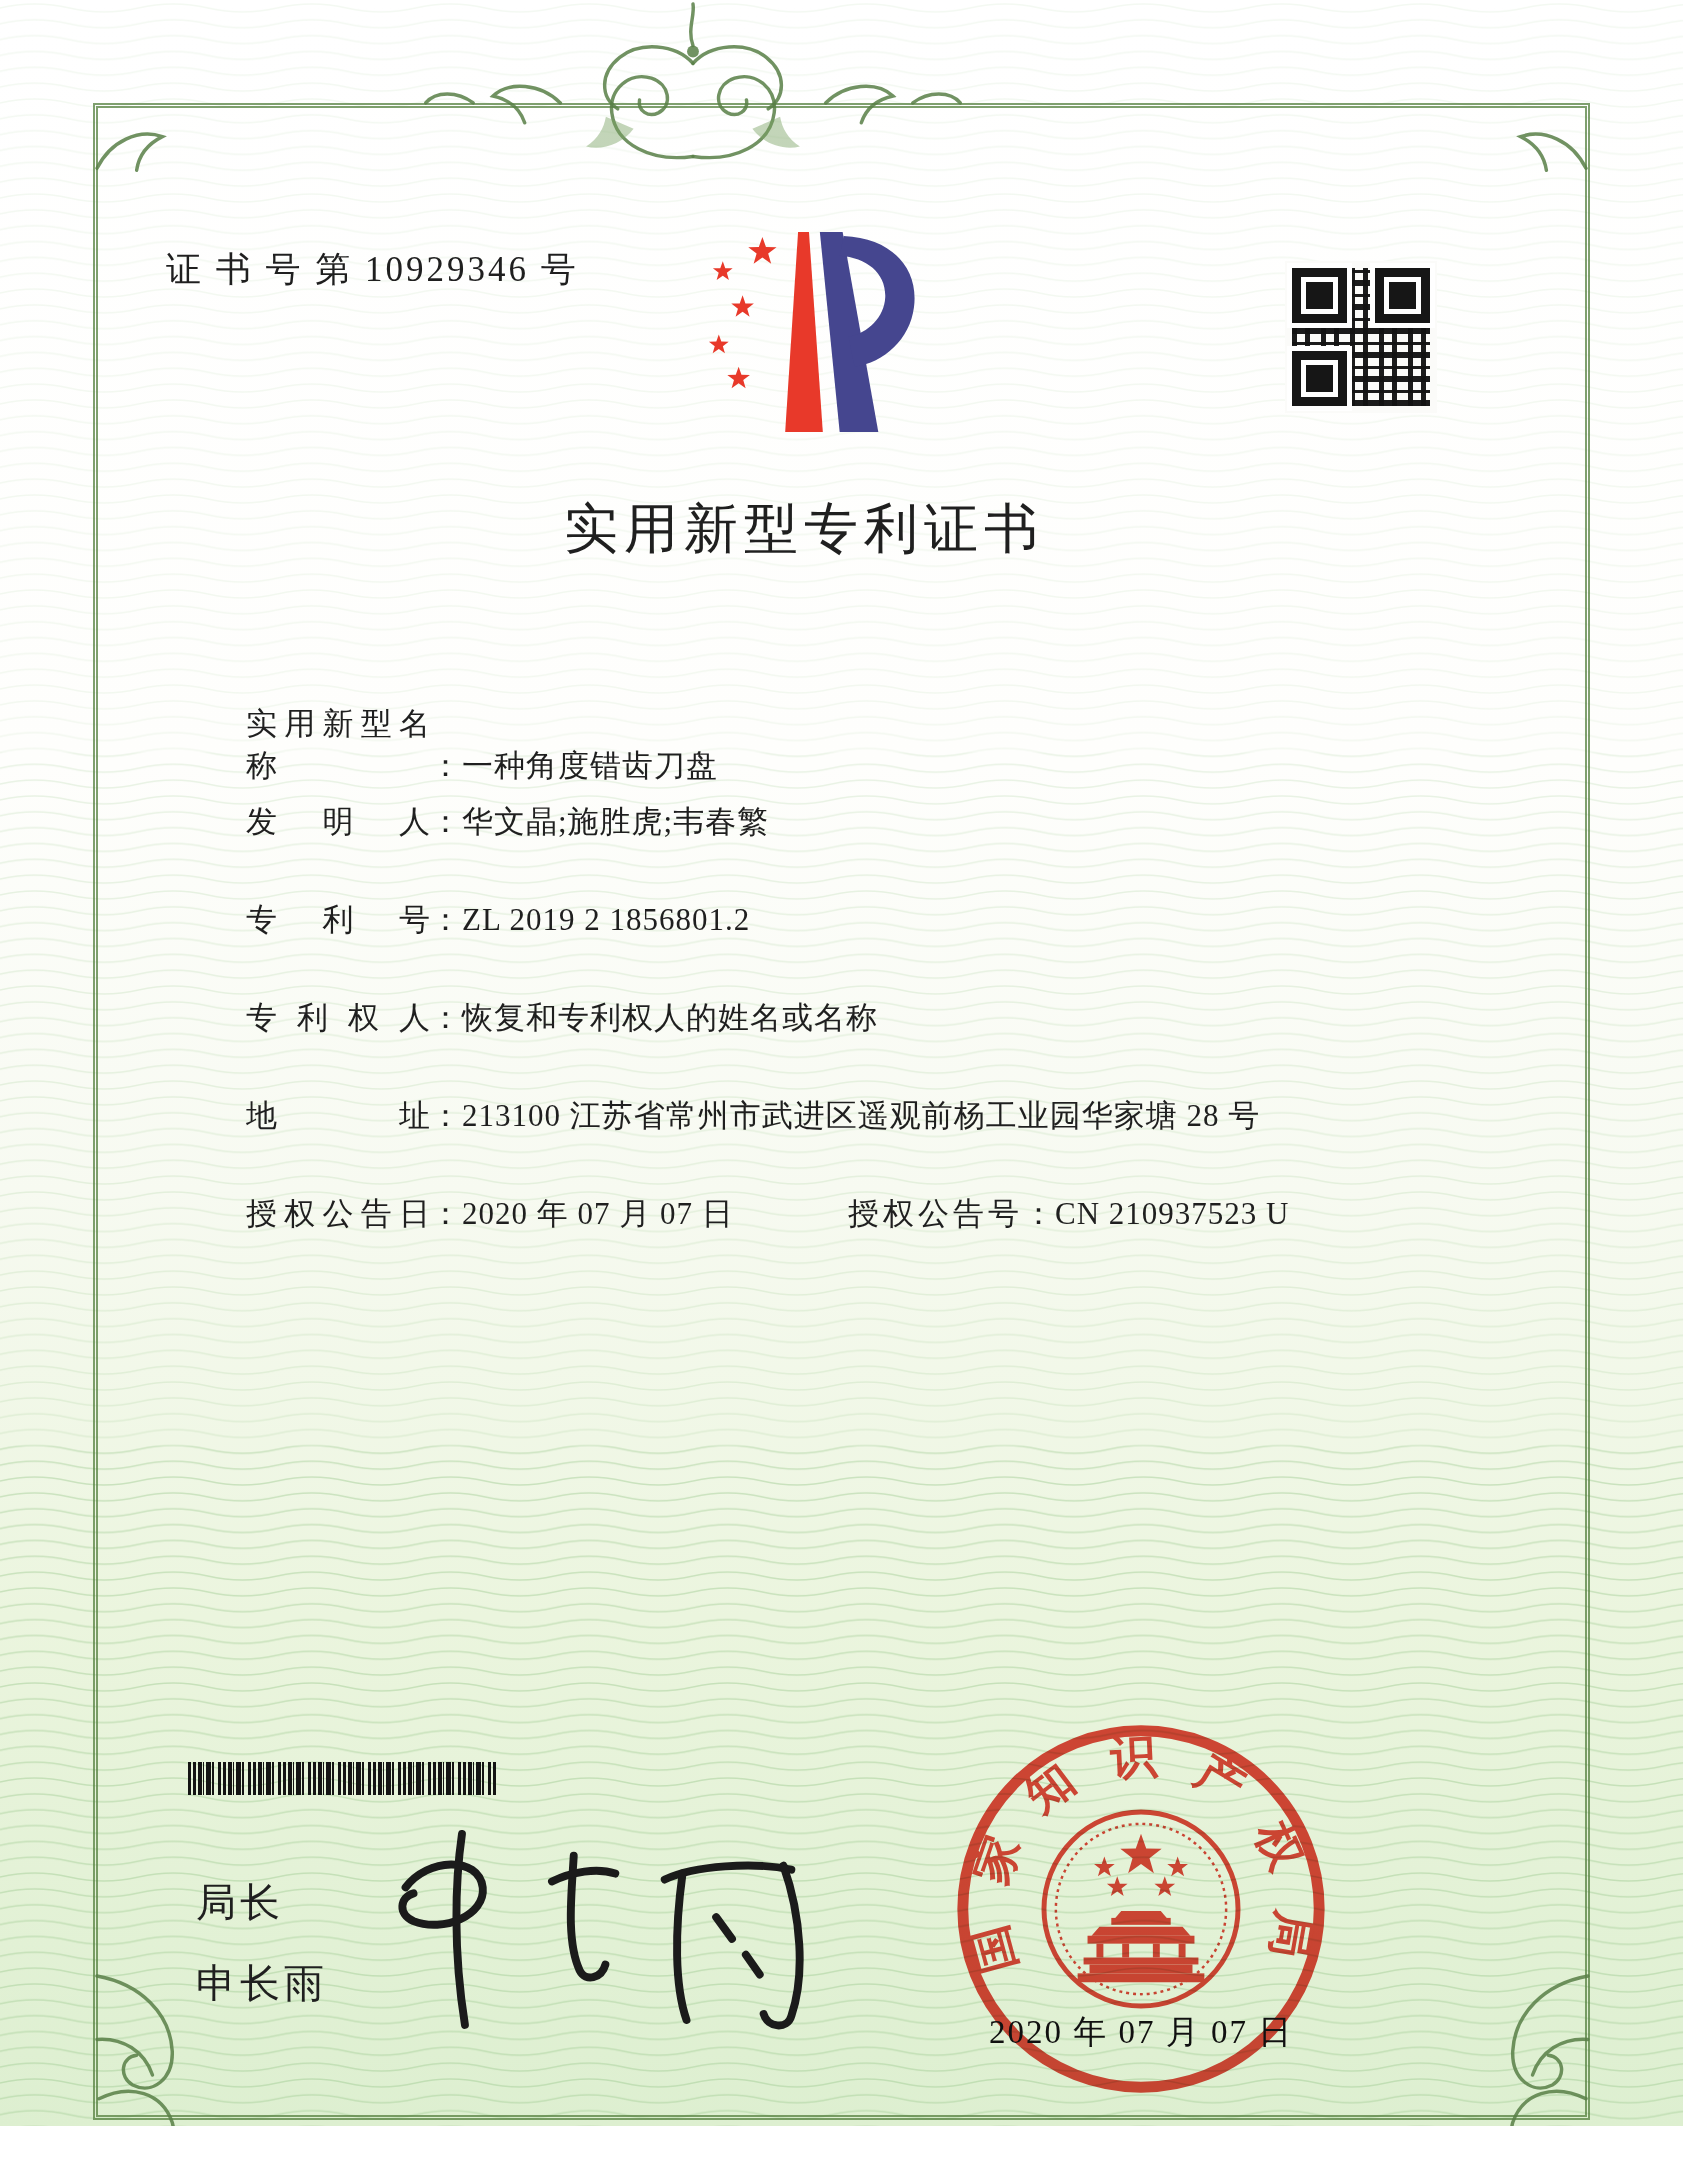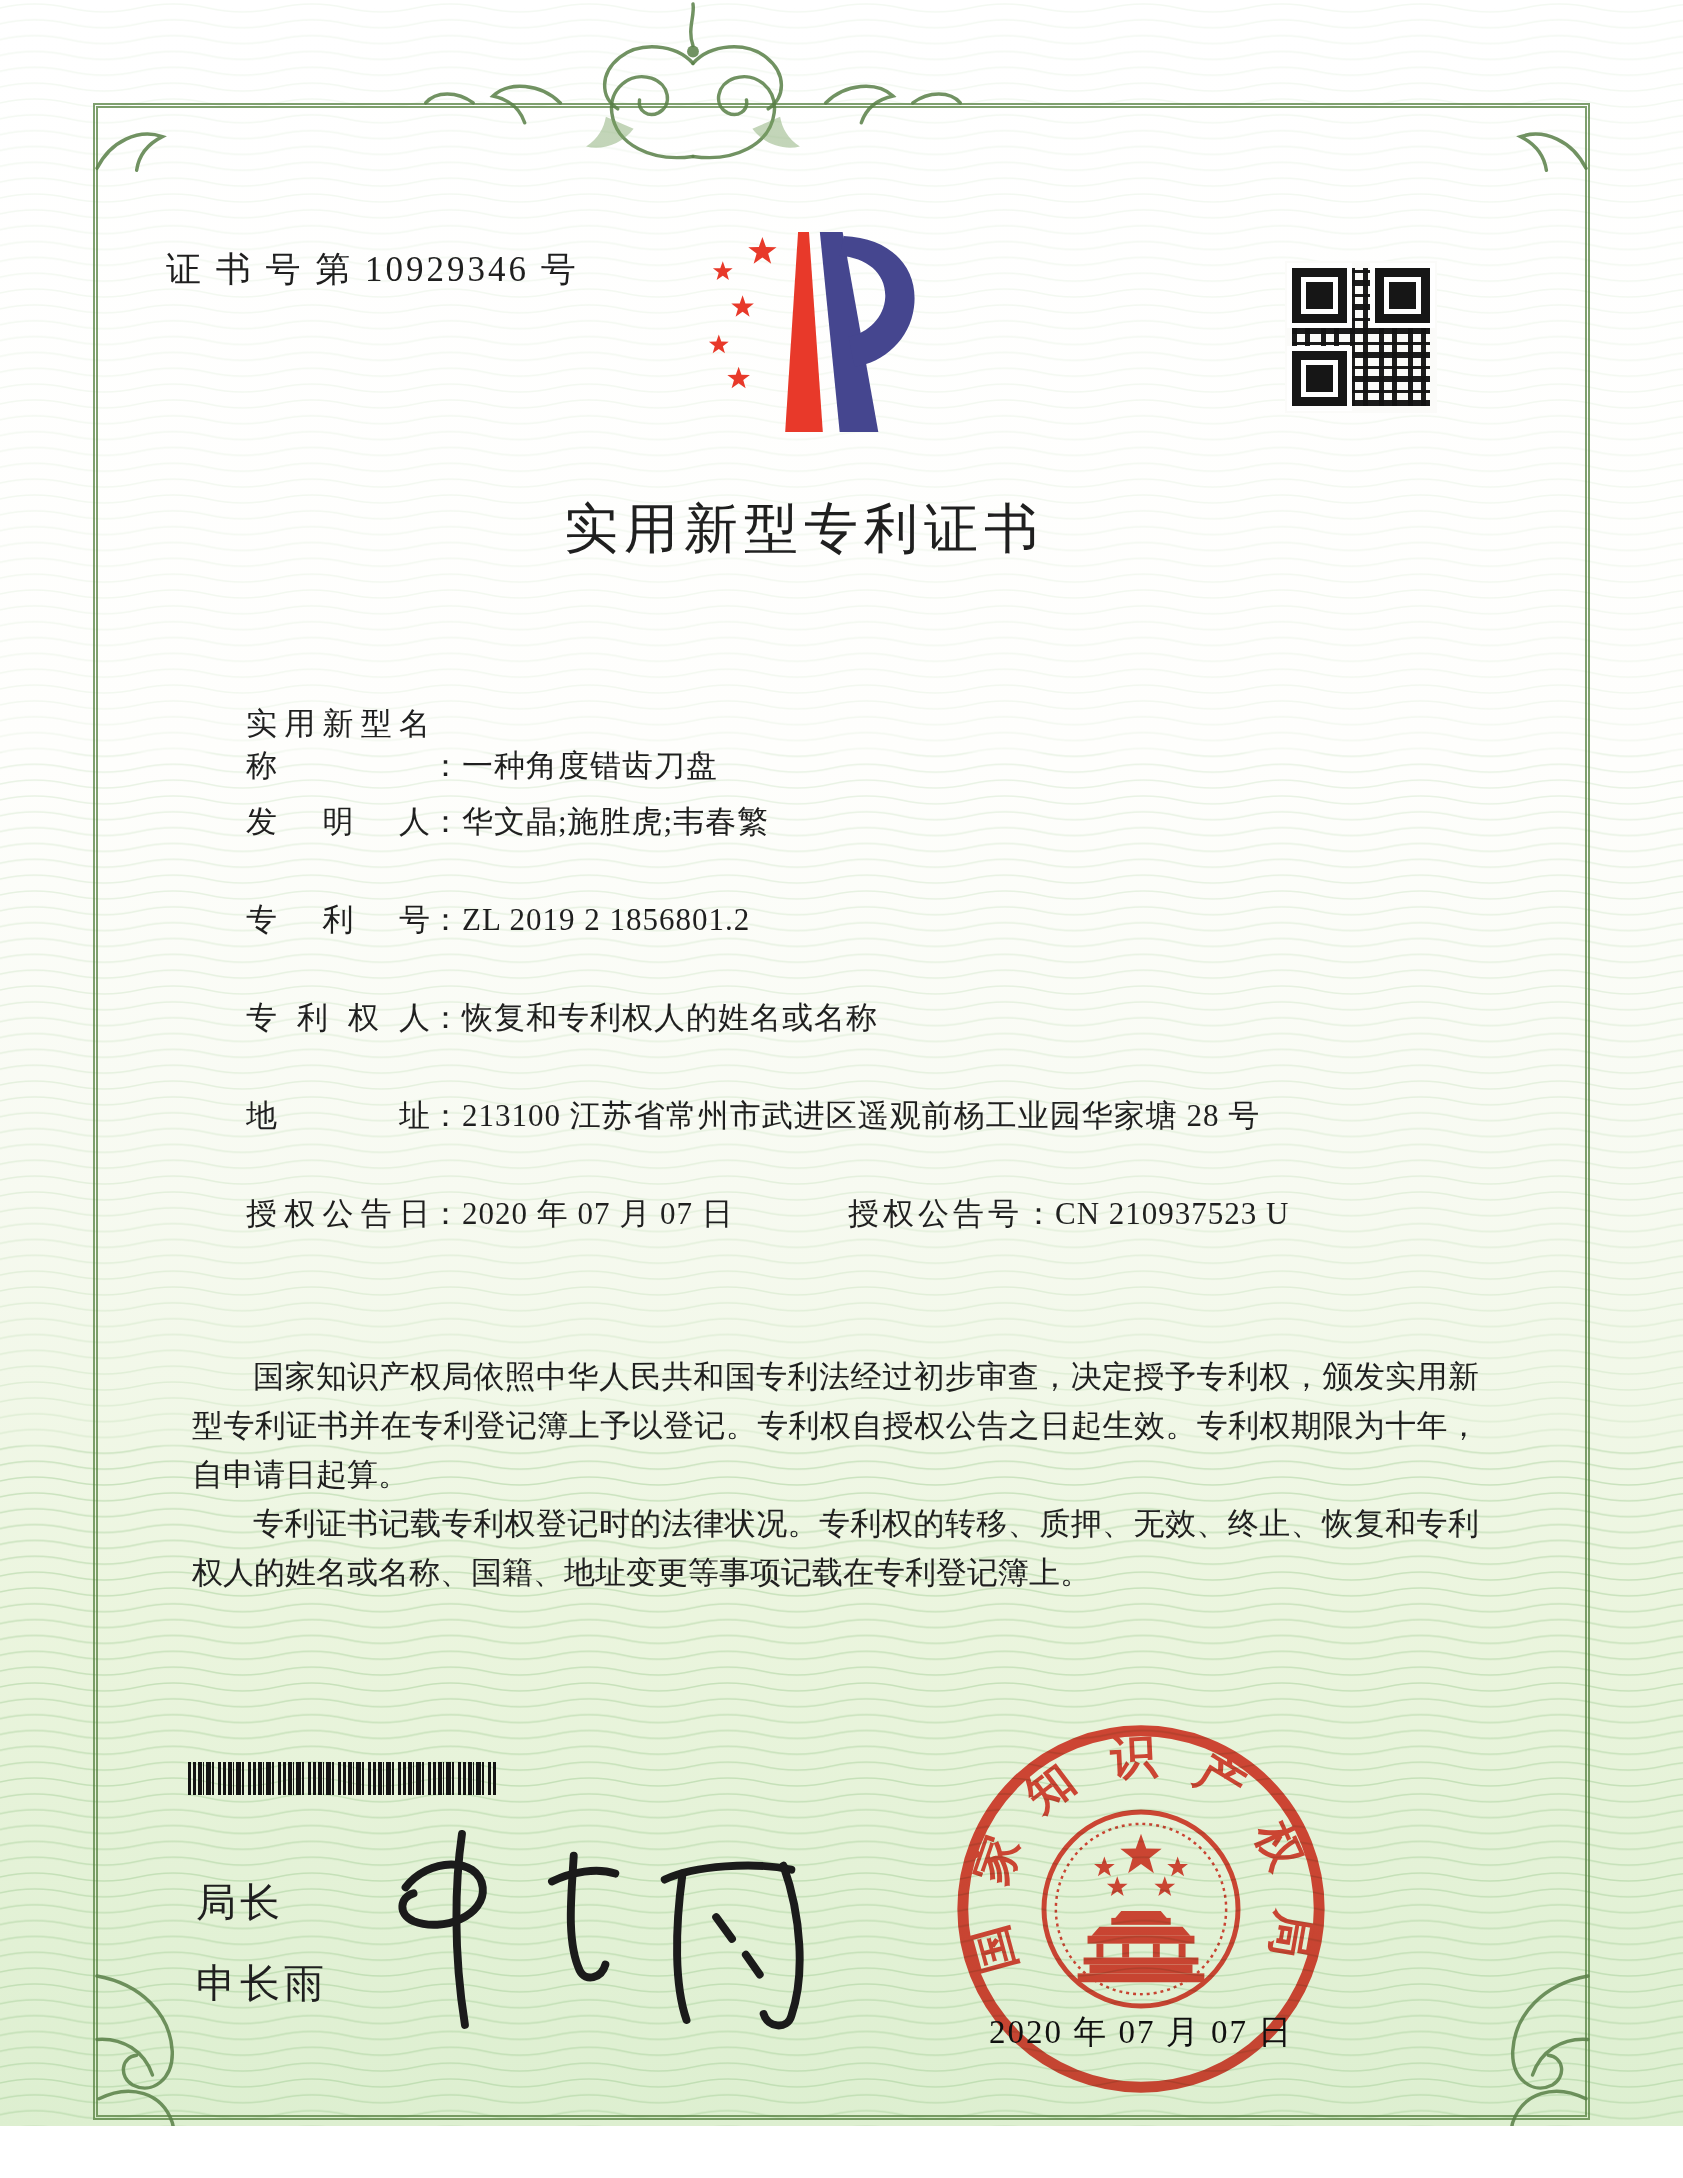--- a/index.html
+++ b/index.html
@@ -147,24 +147,20 @@
       <span class="flabel">地址</span><span class="fcolon">：</span><span class="fvalue">213100 江苏省常州市武进区遥观前杨工业园华家塘 28 号</span>
     </div>
     <div class="frow">
       <span class="flabel">授权公告日</span><span class="fcolon">：</span><span class="fvalue">2020 年 07 月 07 日</span>
       <span class="pair2">
         <span class="flabel2">授权公告号</span><span class="fcolon">：</span><span class="fvalue">CN 210937523 U</span>
       </span>
     </div>
   </div>
 
-  <div class="paragraphs">
-    <p>国家知识产权局依照中华人民共和国专利法经过初步审查，决定授予专利权，颁发实用新型专利证书并在专利登记簿上予以登记。专利权自授权公告之日起生效。专利权期限为十年，自申请日起算。</p>
-    <p>专利证书记载专利权登记时的法律状况。专利权的转移、质押、无效、终止、恢复和专利权人的姓名或名称、国籍、地址变更等事项记载在专利登记簿上。</p>
-  </div>
 
   <div class="barcode"></div>
 
   <div class="signer-title">局长</div>
   <div class="signer-name">申长雨</div>
 
   <svg class="signature" width="455" height="208" viewBox="0 0 460 210" xmlns="http://www.w3.org/2000/svg">
     <g fill="none" stroke="#1b1b1b" stroke-width="8" stroke-linecap="round" stroke-linejoin="round">
       <path d="M95,12 C88,60 86,130 98,205"></path>
       <path d="M38,66 C60,36 112,34 116,66 C119,94 76,112 46,100 C30,93 32,76 46,72"></path>

